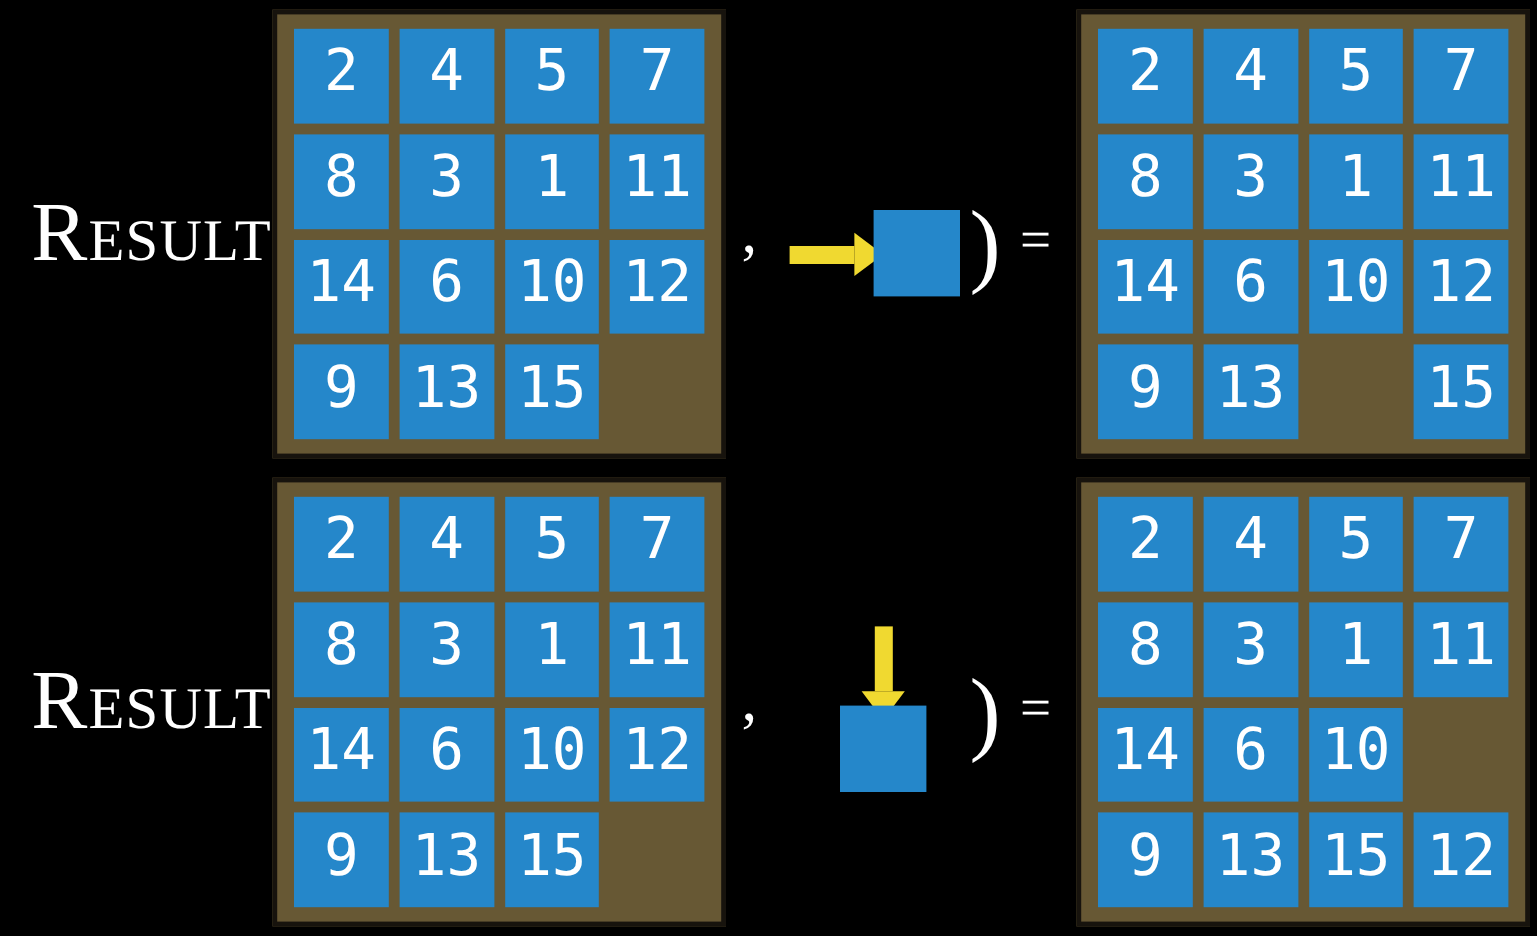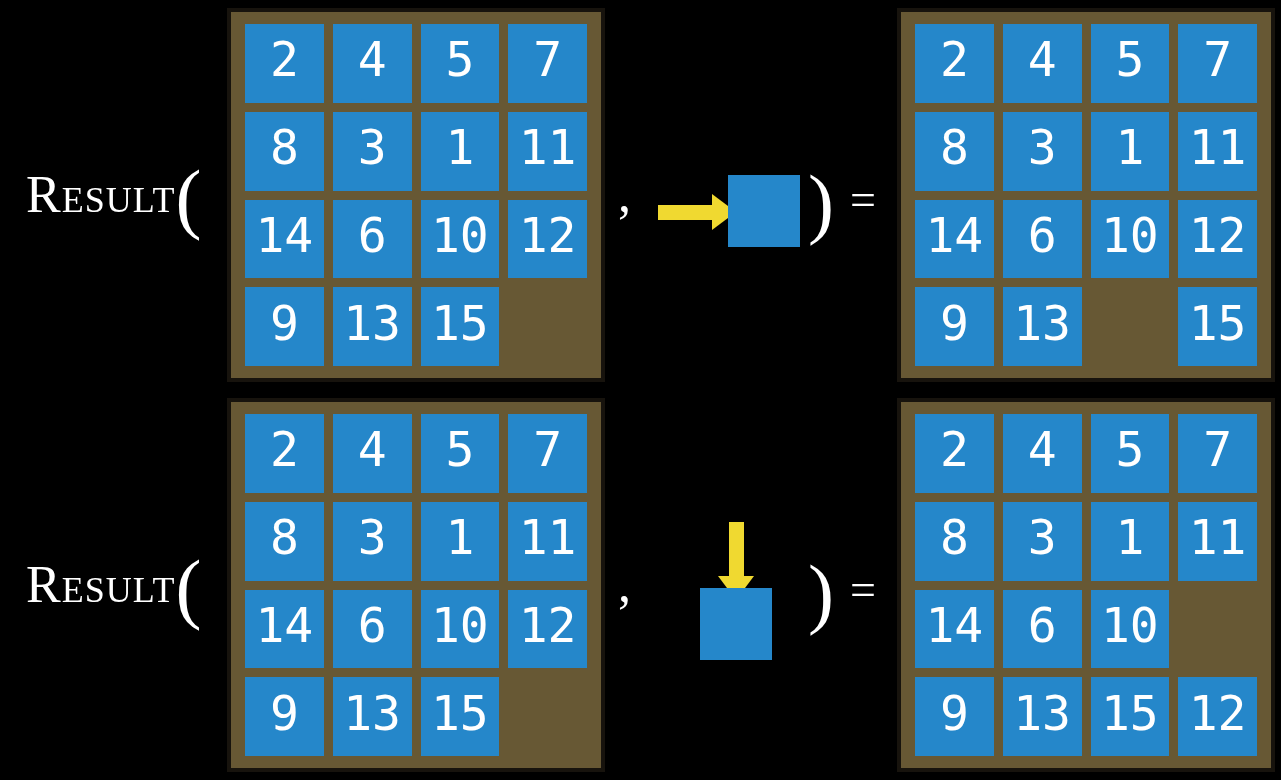--- a/index.html
+++ b/index.html
@@ -15,21 +15,21 @@
   .row.r2{top:390px;}
 
   
   .result-label{
     position:absolute;left:26px;top:152px;height:86px;
     display:flex;align-items:center;
     color:var(--white,#fff);
   }
   .fn-name{
     font-variant:small-caps;
-    font-size:52px;
+    font-size:70px;
     letter-spacing:1px;
     line-height:1;
   }
   .big-paren{
     font-size:78px;
     line-height:0;
     position:relative;top:3px;
     font-weight:400;
   }
 

